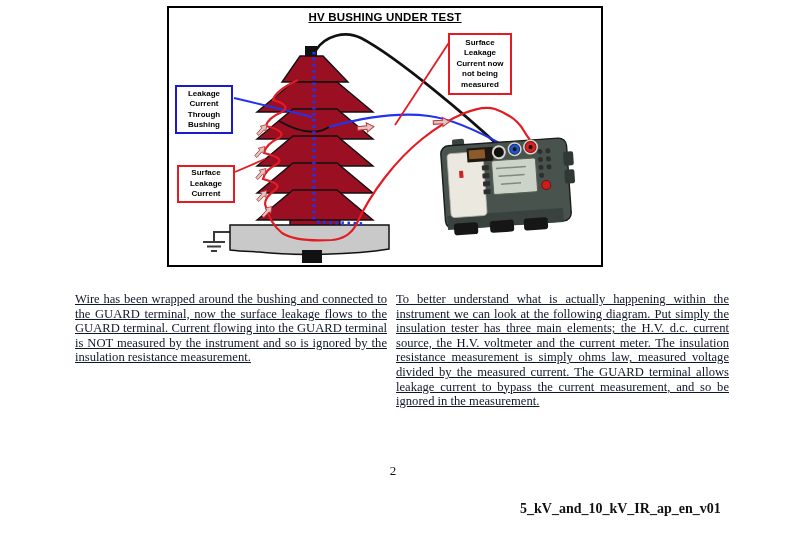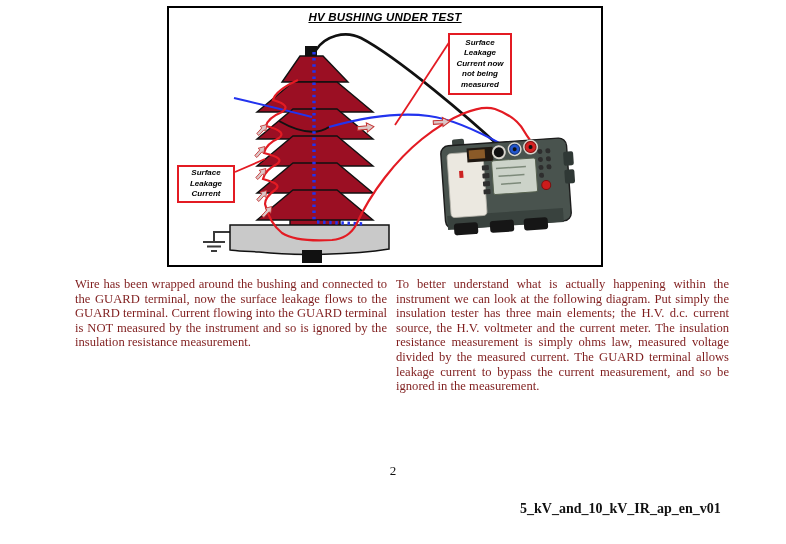--- a/index.html
+++ b/index.html
@@ -1,42 +1,42 @@
 <!DOCTYPE html>
 <html style="--bushing-maroon: #9b0f23; --wire-red: #e31b23; --wire-blue: #2233ee; --callout-blue-border: #1a1acc; --callout-red-border: #e31b23; --slab-gray: #c9c9c9;"><head>
 <meta charset="utf-8">
 <style>
   html,body{margin:0;padding:0;background:#ffffff;}
   .page{position:relative;width:786px;height:544px;background:#fff;overflow:hidden;
         font-family:"Liberation Serif",serif;color:#111;}
   
   .figure{position:absolute;left:167px;top:6px;width:436px;height:261px;
-          border:2px solid #000;box-sizing:border-box;background:#fff;font-style:italic;}
+          border:2px solid #000;box-sizing:border-box;background:#fff;}
   .fig-title{position:absolute;left:0;top:3px;width:100%;text-align:center;
              font-family:"Liberation Sans",sans-serif;font-weight:bold;
              font-size:11.5px;text-decoration:underline;letter-spacing:.2px;color:#000;}
   .fig-svg{position:absolute;left:0;top:0;width:432px;height:257px;}
   .callout{position:absolute;display:flex;align-items:center;justify-content:center;
            text-align:center;background:#fff;box-sizing:border-box;
            font-family:"Liberation Sans",sans-serif;font-weight:bold;
            font-size:8px;line-height:10.5px;color:#000;padding:2px;}
   .callout.blue{border:2px solid var(--callout-blue-border,#1a1acc);}
   .callout.red {border:2px solid var(--callout-red-border,#e31b23);}
   #co-leakage{left:6px;top:77px;width:58px;height:49px;}
   #co-surface{left:8px;top:157px;width:58px;height:38px;}
   #co-notmeasured{left:279px;top:25px;width:64px;height:62px;}
   
   .maroon{fill:var(--bushing-maroon,#9b0f23);stroke:#111;stroke-width:1.4;}
   .sred{stroke:var(--wire-red,#e31b23);fill:none;}
   .sblue{stroke:var(--wire-blue,#2233ee);fill:none;}
   .sblk{stroke:#111;fill:none;}
   .arw{fill:#dcc7c7;stroke:#c43333;stroke-width:.9;}
   
-  .col{position:absolute;top:277px;text-align:justify;font-size:12.6px;
-       line-height:14.6px;color:#7f1d1d;}
+  .col{position:absolute;top:292px;text-align:justify;font-size:12.6px;
+       line-height:14.6px;color:#0f172a;text-decoration:underline;}
   #col-left{left:75px;width:312px;}
   #col-right{left:396px;width:333px;}
   .page-num{position:absolute;left:0;top:463px;width:100%;text-align:center;font-size:13px;}
   .footer-left{position:absolute;left:75px;top:495px;font-size:14.5px;}
   .footer-right{position:absolute;left:520px;top:501px;font-size:14px;font-weight:bold;}
 </style>
 </head>
 <body>
 
 <div class="page">
@@ -140,20 +140,23 @@
           <circle cx="373" cy="162" r="2.5"></circle>
             <circle cx="381" cy="162" r="2.5"></circle>
           <circle cx="373" cy="170" r="2.5"></circle>
         </g>
         <circle cx="377" cy="180" r="4.5" fill="#cc1c1c" stroke="#7a0f0f"></circle>
       </g>
     </svg>
 
     <div class="fig-title">HV BUSHING UNDER TEST</div>
 
+    <div class="callout blue" id="co-leakage">
+      <span>Leakage Current Through Bushing</span>
+    </div>
     <div class="callout red" id="co-notmeasured">
       <span>Surface Leakage Current now not being measured</span>
     </div>
     <div class="callout red" id="co-surface">
       <span>Surface Leakage Current</span>
     </div>
   </div>
 
   <div class="col" id="col-left">Wire has been wrapped around the bushing and connected to the GUARD terminal, now the surface leakage flows to the GUARD terminal. Current flowing into the GUARD terminal is NOT measured by the instrument and so is ignored by the insulation resistance measurement.</div>
   <div class="col" id="col-right">To better understand what is actually happening within the instrument we can look at the following diagram. Put simply the insulation tester has three main elements; the H.V. d.c. current source, the H.V. voltmeter and the current meter. The insulation resistance measurement is simply ohms law, measured voltage divided by the measured current. The GUARD terminal allows leakage current to bypass the current measurement, and so be ignored in the measurement.</div>

